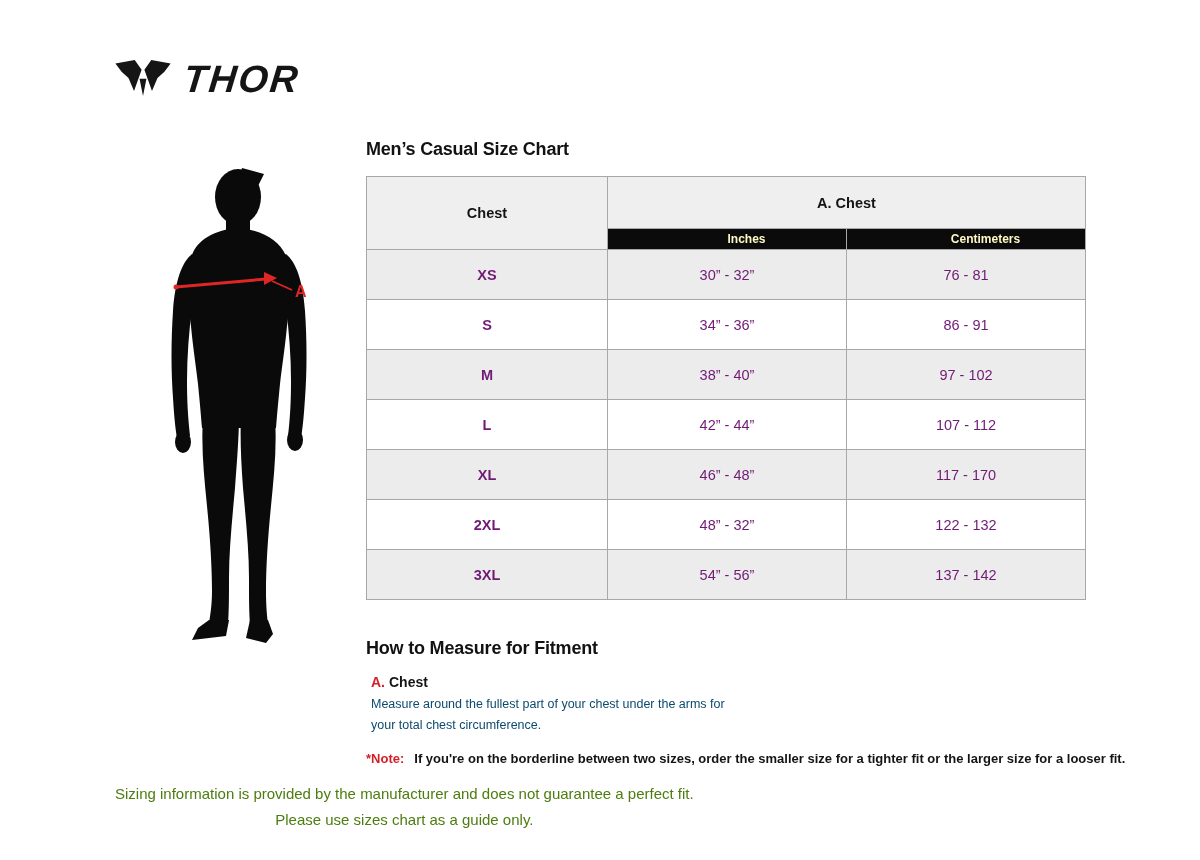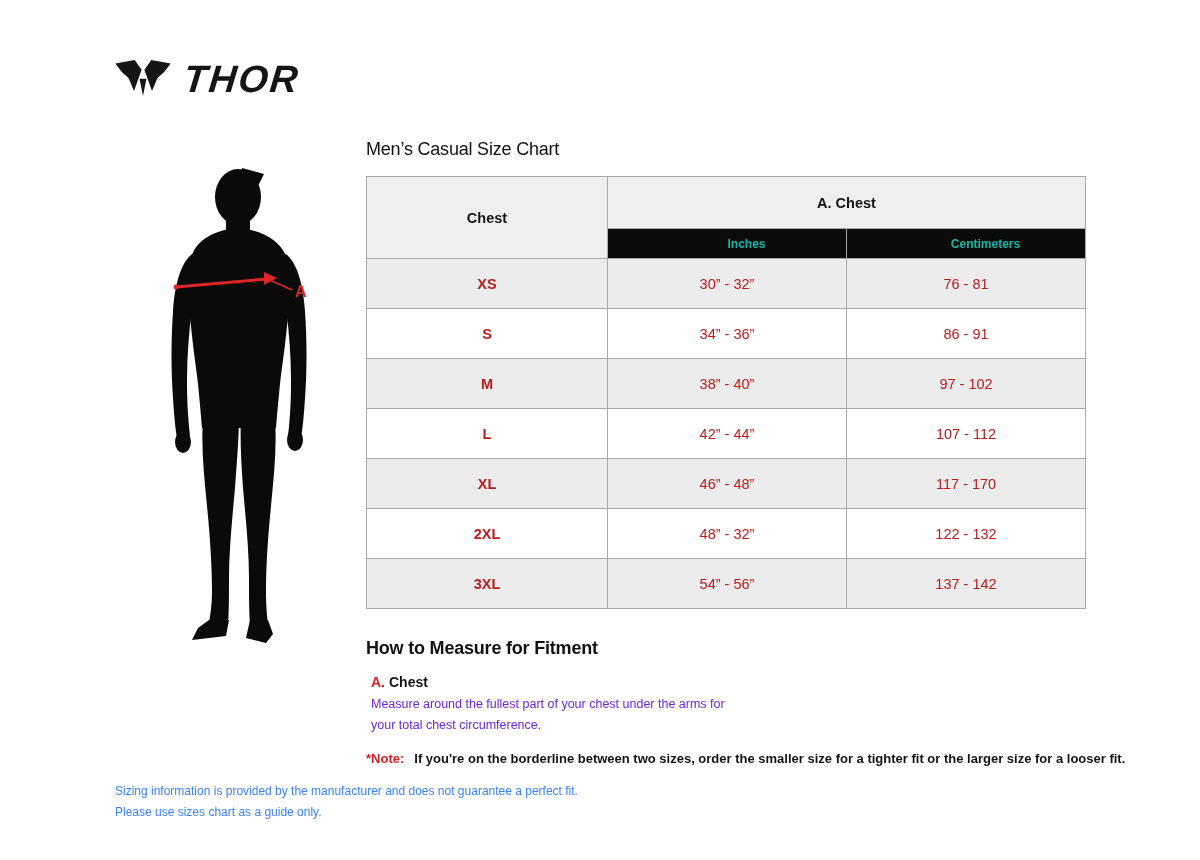--- a/index.html
+++ b/index.html
@@ -44,21 +44,21 @@
     height: 486px;
   }
   .figure-wrap svg { width: 100%; height: 100%; }
 
   
   .chart-title {
     position: absolute;
     left: 366px;
     top: 139px;
     font-size: 18px;
-    font-weight: normal;
+    font-weight: bold;
     letter-spacing: -0.2px;
     color: #121212;
   }
   table.size-table {
     position: absolute;
     left: 366px;
     top: 176px;
     width: 719px;
     border-collapse: collapse;
     table-layout: fixed;
@@ -76,28 +76,28 @@
   }
   th.group-head {
     background: #f0efef;
     height: 52px;
     font-size: 14.5px;
     font-weight: bold;
     color: #141414;
   }
   th.sub-head {
     background: #0b0b0b;
-    color: #14b8a6;
-    height: 30px;
+    color: #fef9c3;
+    height: 21px;
     font-size: 12px;
     font-weight: bold;
     border-color: #bdbdbd;
     padding-left: 39px;
   }
-  tbody td { height: 50px; font-size: 14.5px; color: #b91c1c; background: #ffffff; }
+  tbody td { height: 50px; font-size: 14.5px; color: #701a75; background: #ffffff; }
   tbody td.size-cell { font-weight: bold; }
   tbody tr:nth-child(odd) td { background: #ececec; }
 
   
   .measure-title {
     position: absolute;
     left: 366px;
     top: 638px;
     font-size: 18px;
     font-weight: bold;
@@ -110,43 +110,44 @@
     left: 371px;
     top: 674px;
     width: 380px;
   }
   .measure-item .item-head { font-size: 14px; font-weight: bold; color: #141414; }
   .measure-item .marker { color: #d32027; margin-right: 4px; }
   .measure-item .desc {
     margin-top: 4px;
     font-size: 12.5px;
     line-height: 1.65;
-    color: #6d28d9;
+    color: #0c4a6e;
     width: 355px;
   }
 
   
   .note {
     position: absolute;
     left: 366px;
     top: 751px;
     font-size: 13px;
     font-weight: bold;
     color: #141414;
   }
   .note .note-prefix { color: #d32027; margin-right: 10px; }
 
   
   .footer {
     position: absolute;
     left: 115px;
     top: 781px;
-    font-size: 12px;
+    font-size: 15px;
     line-height: 1.75;
-    color: #3b82f6;
+    color: #4d7c0f;
+    text-align: center;
   }
 </style>
 </head>
 <body>
 
 <div id="page">
 
   <div class="logo">
     <svg class="logo-icon" viewBox="0 0 84 52" aria-hidden="true">
       <polygon points="2,5 30,0 40,14 29,45 21,26 11,17" fill="#151515"></polygon>

